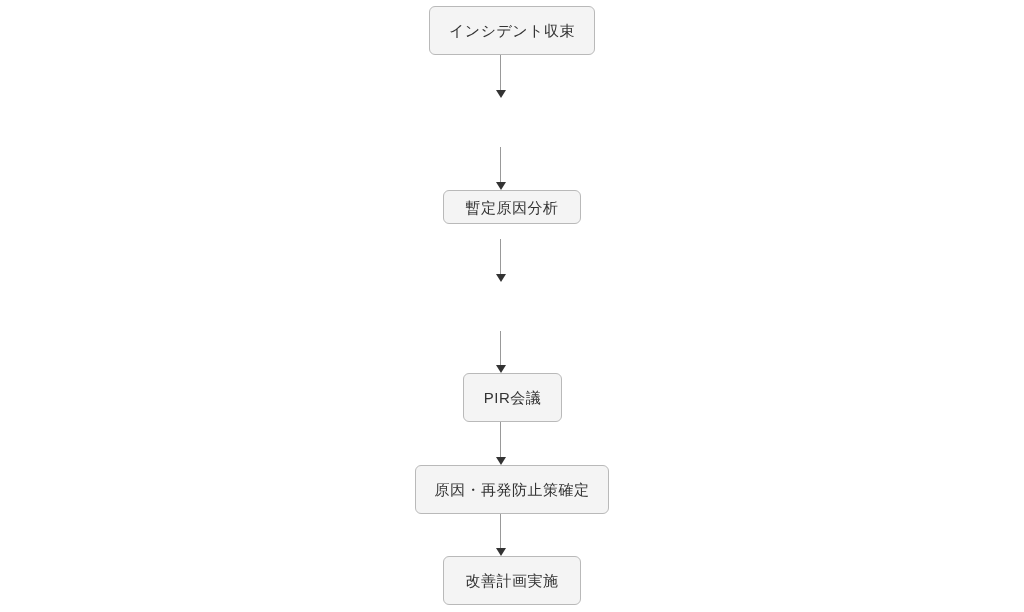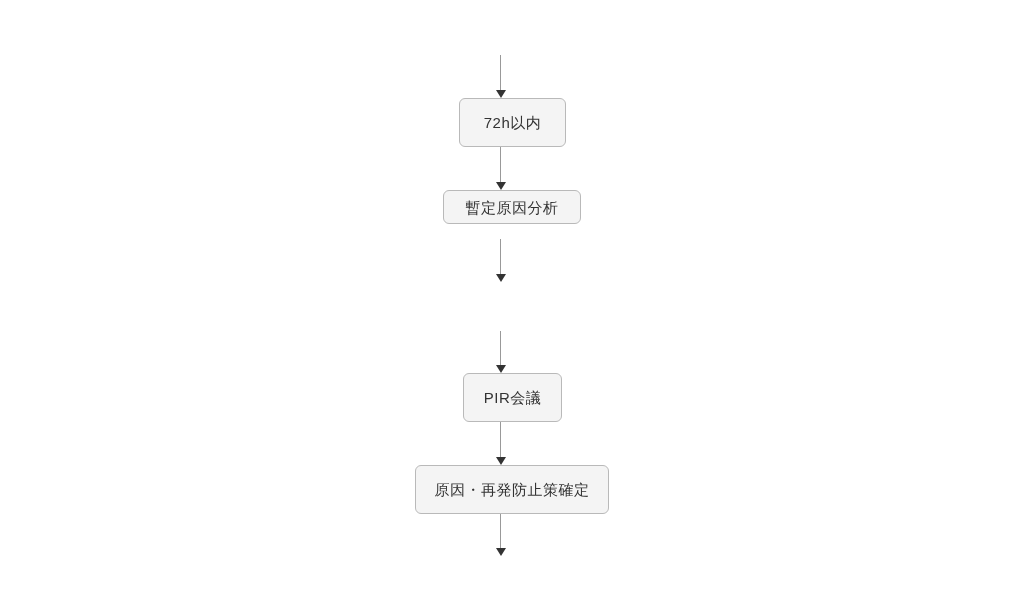--- a/index.html
+++ b/index.html
@@ -86,25 +86,28 @@
       <div class="edge-head" style="top: 34px;"></div>
     </div>
     <div class="edge" style="left: 490px; top: 422px; height: 43px;">
       <div class="edge-line" style="height: 36px;"></div>
       <div class="edge-head" style="top: 35px;"></div>
     </div>
     <div class="edge" style="left: 490px; top: 514px; height: 42px;">
       <div class="edge-line" style="height: 35px;"></div>
       <div class="edge-head" style="top: 34px;"></div>
     </div>
-    <div class="node" style="left: 459px; top: 98px; width: 107px; height: 49px;">
-      <span class="node-label">72h以内</span>
+    <div class="node" style="left: 429px; top: 6px; width: 166px; height: 49px;">
+      <span class="node-label">インシデント収束</span>
     </div>
     <div class="node" style="left: 443px; top: 190px; width: 138px; height: 34px;">
       <span class="node-label">暫定原因分析</span>
     </div>
     <div class="node" style="left: 415px; top: 465px; width: 194px; height: 49px;">
       <span class="node-label">原因・再発防止策確定</span>
     </div>
     <div class="node" style="left: 463px; top: 373px; width: 99px; height: 49px;">
       <span class="node-label">PIR会議</span>
     </div>
+    <div class="node" style="left: 443px; top: 556px; width: 138px; height: 49px;">
+      <span class="node-label">改善計画実施</span>
+    </div>
   </div>
 
 </body></html>

